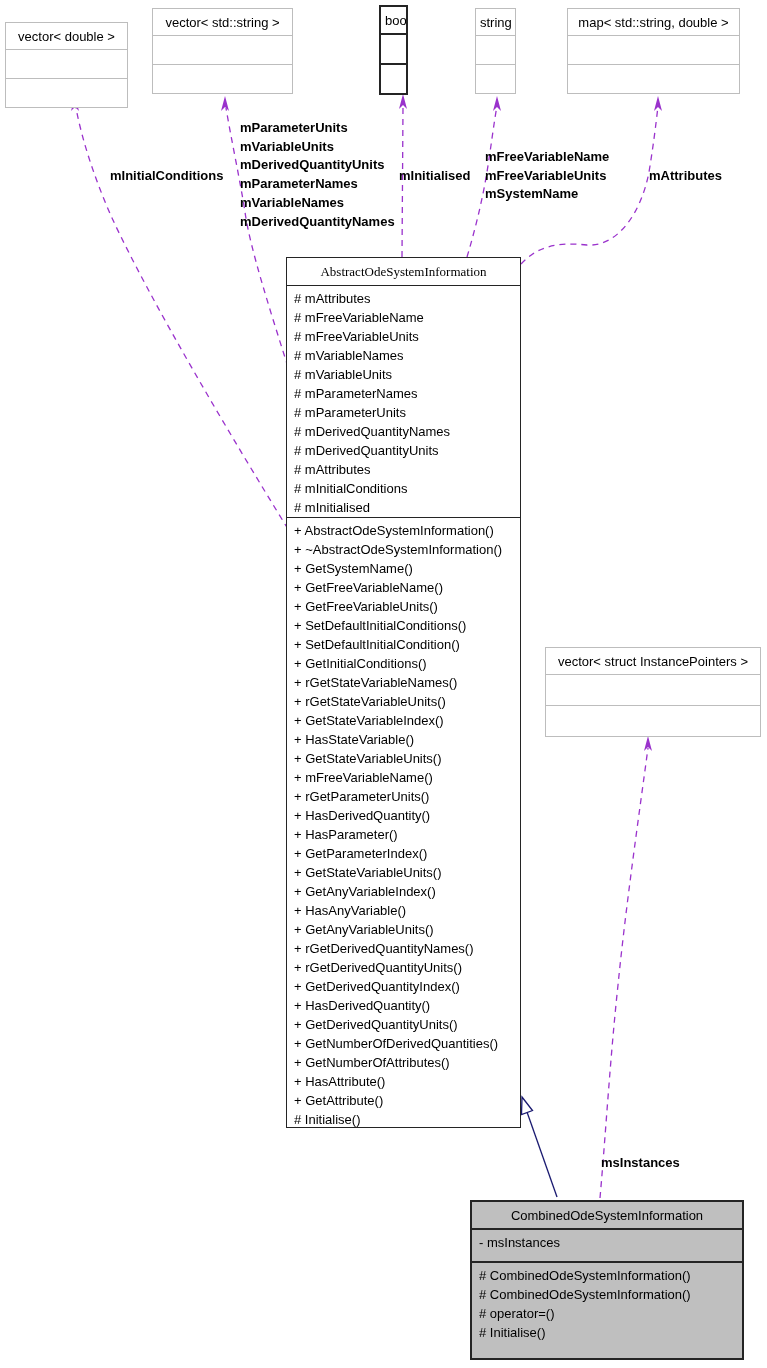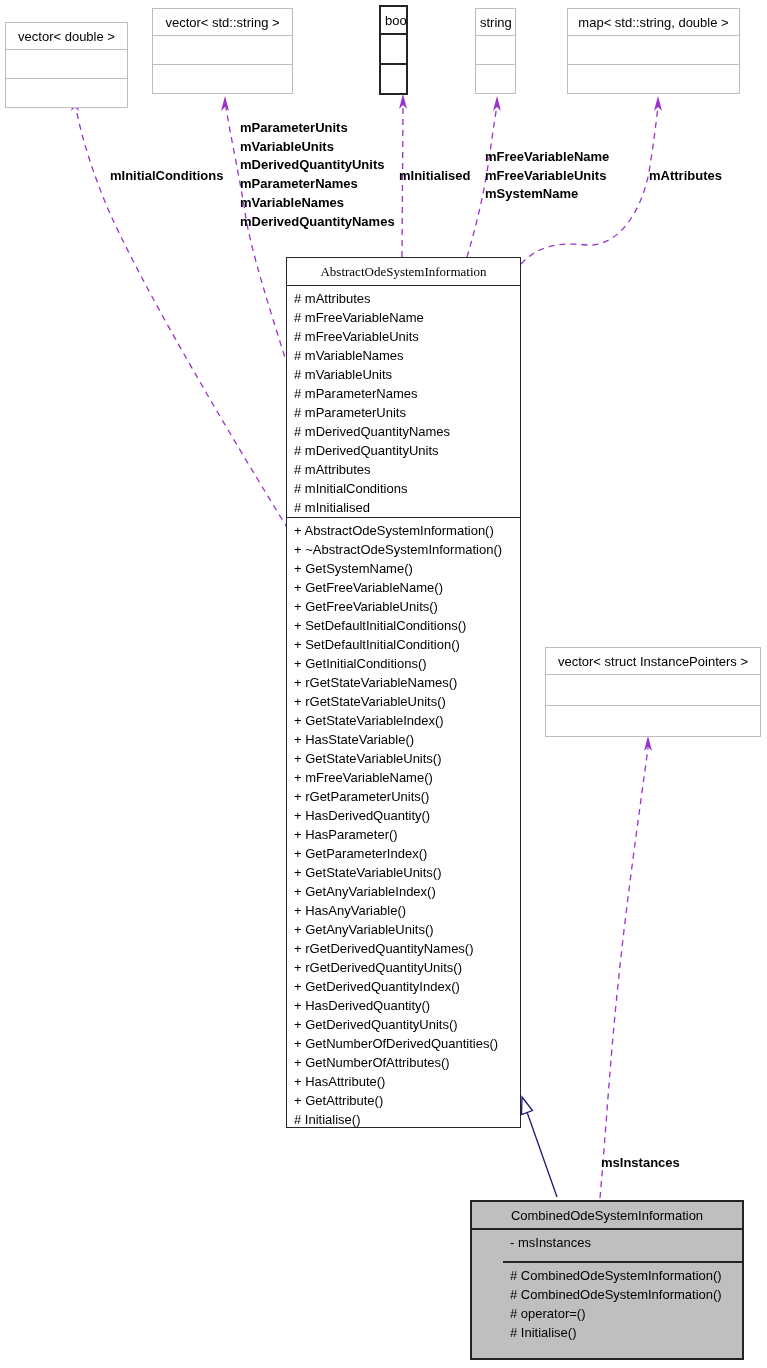--- a/index.html
+++ b/index.html
@@ -22,21 +22,21 @@
   }
   .dark > .uml-title { border-bottom-color:#242424; border-bottom-width:2px; }
   .uml-comp { flex:1 1 auto; border-bottom:1px solid #bdbdbd; }
   .dark .uml-comp { border-bottom-color:#242424; border-bottom-width:2px; }
   .uml-comp.last { border-bottom:none; }
   ul.members {
     margin:0; padding:3px 6px 2px 7px; list-style:none; flex:0 0 auto;
     border-bottom:1px solid #242424; overflow:hidden;
   }
   ul.members.last { border-bottom:none; flex:1 1 auto; }
-  .dark ul.members { border-bottom-width:2px;margin-left:31px; }
+  .dark ul.members { border-bottom-width:2px; }
   ul.members li { line-height:19px; white-space:nowrap; }
   .abstract-title { border-bottom:1px solid #242424 !important;font-family:Liberation Serif, serif; }
   .edge-label {
     position:absolute; z-index:3; line-height:18.7px;
     white-space:nowrap;
     font-weight:bold;
   }
 </style>
 </head>
 <body>

